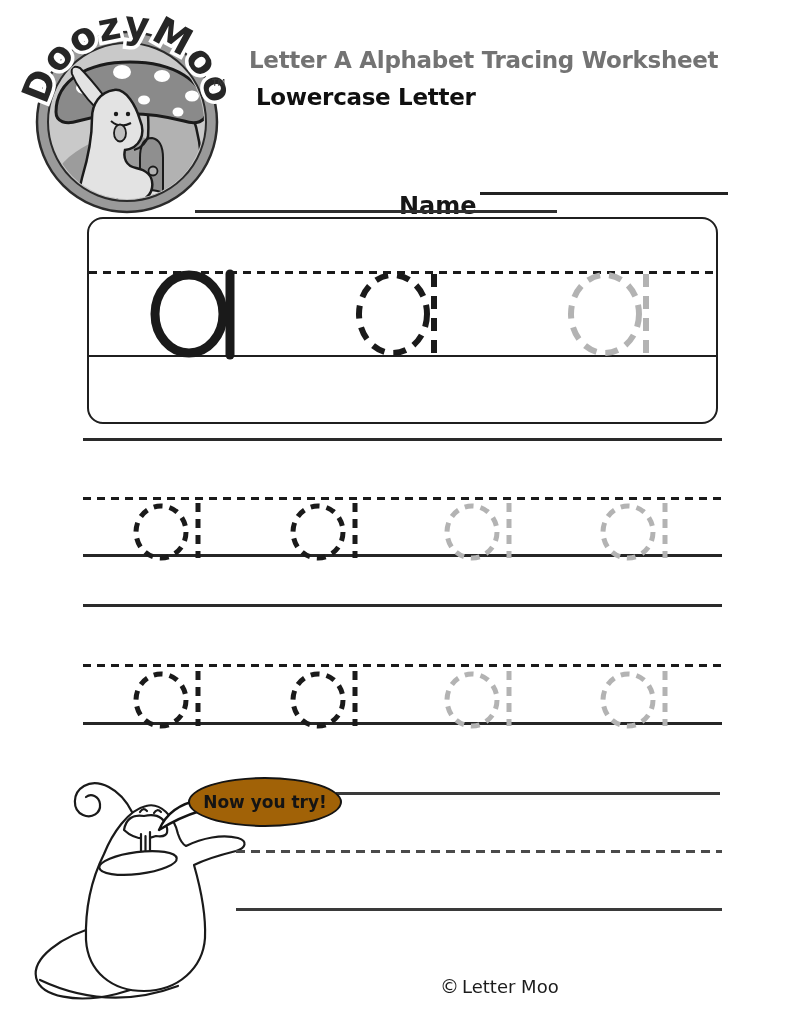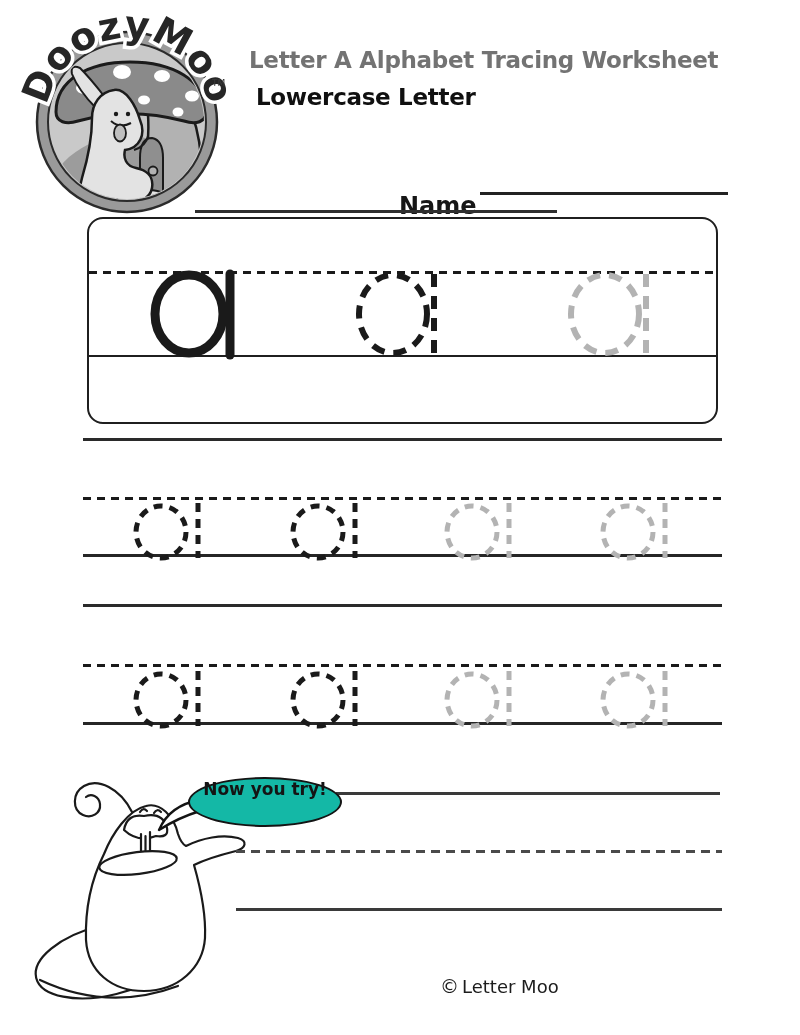--- a/index.html
+++ b/index.html
@@ -26,21 +26,21 @@
   .row1-dash{top:497px;} .row1-base{top:554px;}
   .row2-dash{top:664px;} .row2-base{top:722px;}
   
   .bot-solid{height:2.5px;background:#3a3a3a;}
   .bot1{left:336px;top:792px;width:384px;}
   .bot-dash{left:236px;top:850px;width:486px;height:2.5px;
             background:repeating-linear-gradient(90deg,#4a4a4a 0 9px,transparent 9px 15px);}
   .bot2{left:236px;top:908px;width:486px;}
   
   .bubble{left:188px;top:777px;width:150px;height:46px;border:2.5px solid #141414;border-radius:50%;
-          background:#14b8a6;display:flex;justify-content:center;z-index:3;}
+          background:#a16207;display:flex;align-items:center;justify-content:center;z-index:3;}
   .bubble span{font-size:17px;font-weight:bold;color:#141414;white-space:nowrap;}
   .bubble-tail{left:156px;top:794px;z-index:2;}
   
   .footer-site{left:262px;top:969px;font-size:23px;font-weight:bold;letter-spacing:-0.5px;color:#141414;}
   .footer-copy{left:440px;top:975px;font-size:18px;color:#1c1c1c;display:flex;align-items:center;gap:3px;}
   .footer-copy .csym{font-size:19px;}
   svg{display:block;}
 </style>
 </head>
 <body>

